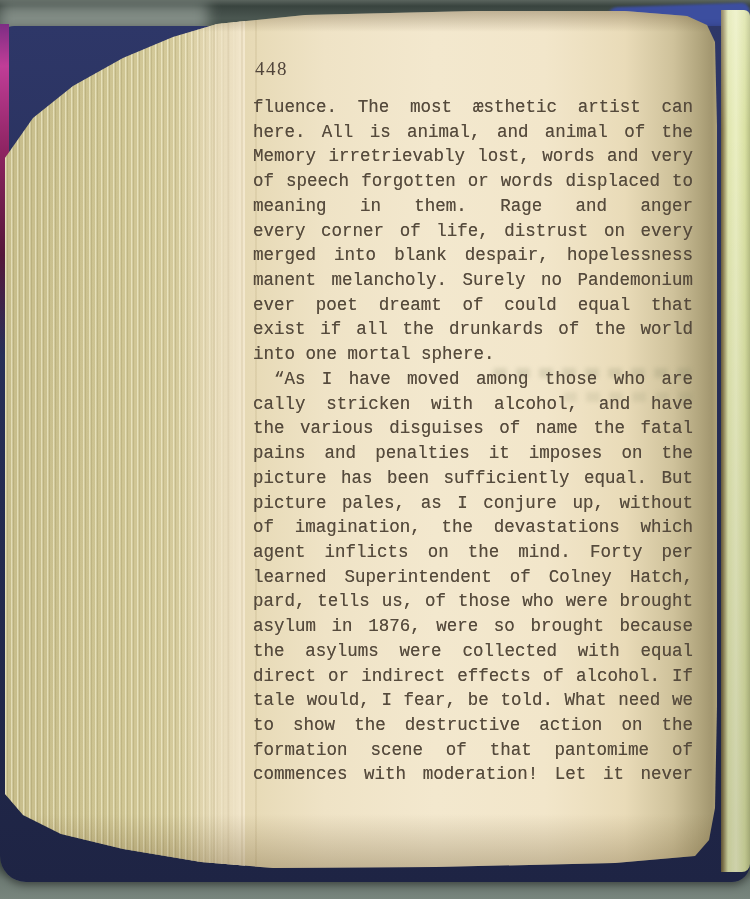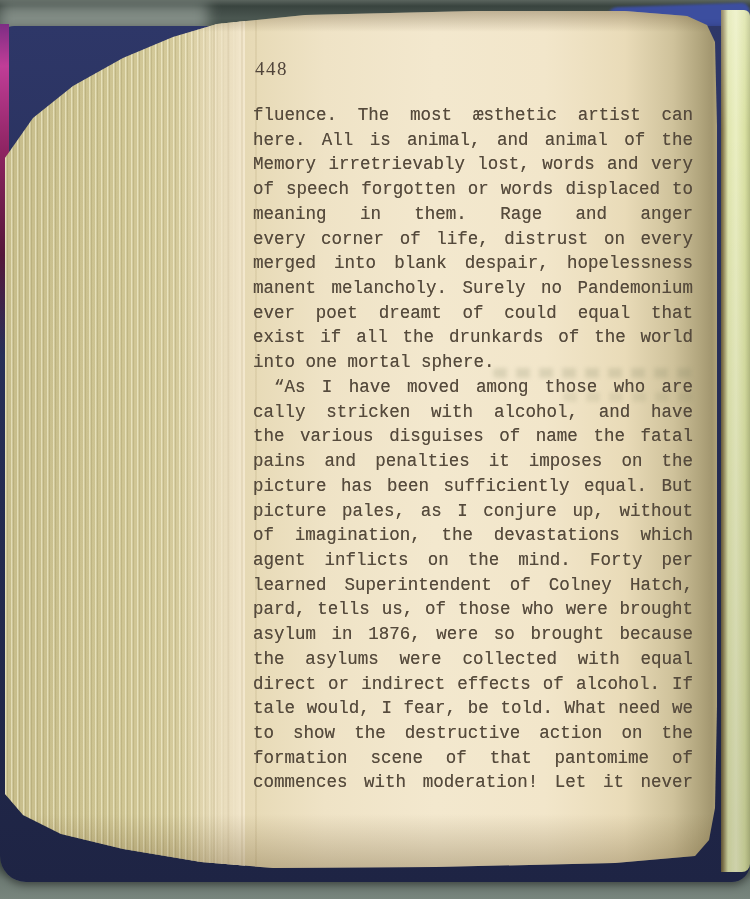--- a/index.html
+++ b/index.html
@@ -28,21 +28,21 @@
     background:repeating-linear-gradient(90deg,transparent 0 12px,rgba(160,140,90,.14) 12px 14px);filter:blur(.6px);}
   .top-shade{position:absolute;left:0;top:0;width:100%;height:26px;
     background:linear-gradient(180deg,rgba(90,70,40,.42),rgba(90,70,40,0));}
   .bottom-shade{position:absolute;left:0;bottom:0;width:100%;height:62px;
     background:linear-gradient(0deg,rgba(108,88,48,.40),rgba(108,88,48,0));}
   .ghost{position:absolute;height:10px;border-radius:4px;filter:blur(2px);
     background:repeating-linear-gradient(90deg,rgba(128,132,98,.4) 0 14px,transparent 14px 23px);}
   .g1{left:488px;top:362px;width:202px;opacity:.5;}
   .g2{left:558px;top:386px;width:130px;opacity:.35;}
   .text-block{position:absolute;left:248px;top:52px;width:440px;}
-  .pheader{position:relative;height:22px;margin-bottom:23px;}
+  .pheader{position:relative;height:22px;margin-bottom:15px;}
   .pnum{position:absolute;left:2px;top:0;font-size:19px;letter-spacing:1.5px;color:#50443a;}
   .ptitle{position:absolute;left:0;right:0;top:2px;text-align:center;font-style:italic;font-size:15.5px;
     letter-spacing:2px;word-spacing:3px;color:#554a3c;}
   .body-text{font-size:17.5px;color:#554a3c;}
   .bline{line-height:24.72px;height:24.72px;overflow:hidden;text-align:justify;text-align-last:justify;
     letter-spacing:0;text-shadow:0 0 .6px rgba(85,74,60,.65);font-family:Liberation Mono, monospace;}
   .bline.nojust{text-align-last:left;}
   .bline.indent{text-indent:21px;}
 </style>
 </head>

